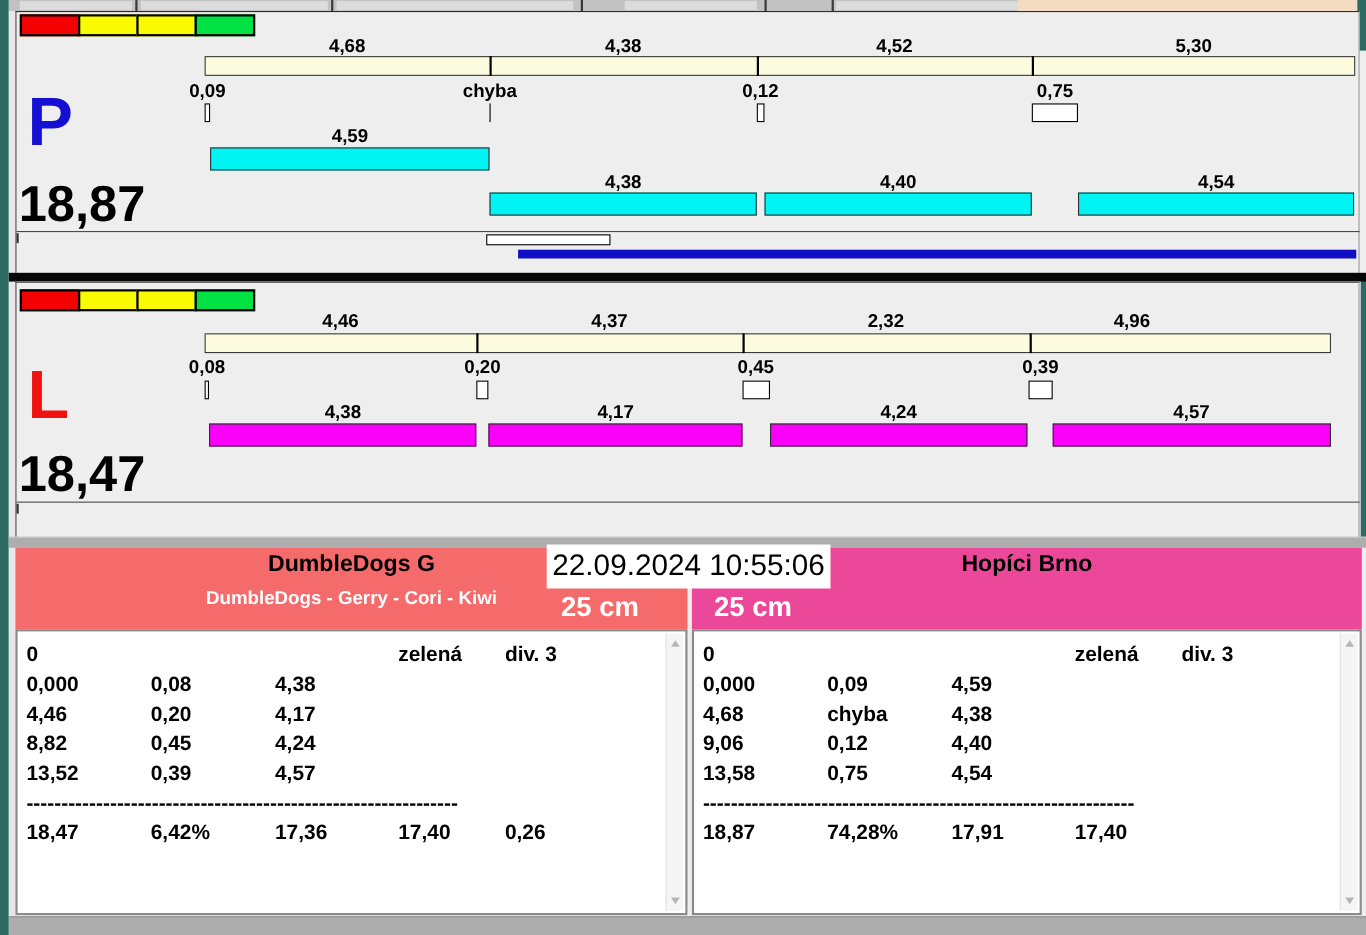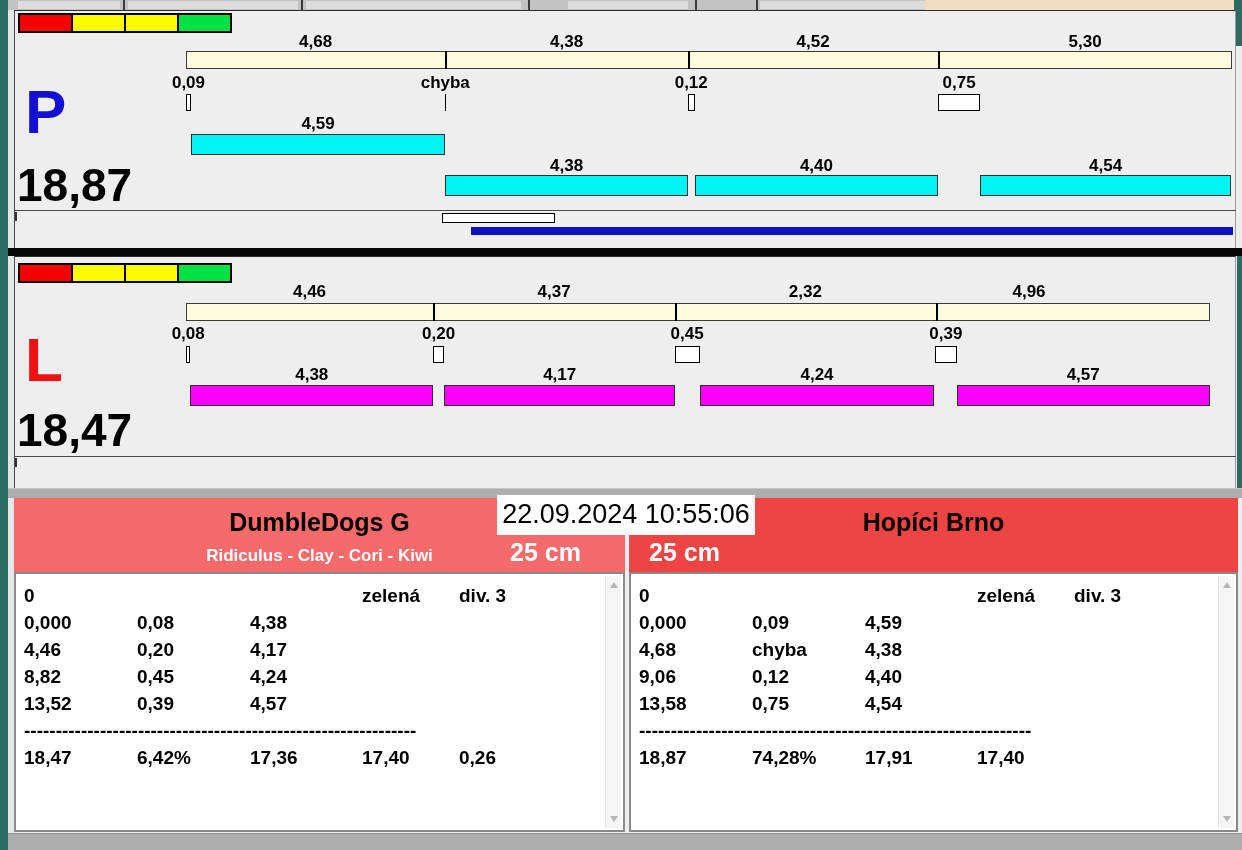--- a/index.html
+++ b/index.html
@@ -35,21 +35,21 @@
   .progress-bar { position:absolute; left:456px; top:16px; width:762px; height:8px; }
 
   .black-divider { position:absolute; left:8px; top:248px; width:1234px; height:8px; background:#070707; }
   .gray-sep      { position:absolute; left:8px; top:488px; width:1234px; height:10px; background:#ADADAD; border-top:1px solid #C6C6C6; }
   .bottom-strip  { position:absolute; left:8px; top:833px; width:1234px; height:17px; background:#ADADAD; border-top:1px solid #8F8F8F; }
 
   
   .hdr { position:absolute; top:498px; height:74px; }
   .hdr-left  { left:14px;  width:611px; }
   .hdr-right { left:629px; width:609px; }
-  .team-name { padding-top:10px; text-align:center; font-weight:bold; font-size:25px; color:#000; }
+  .team-name { padding-top:3px; text-align:center; font-weight:bold; font-size:21px; color:#000; }
   .team-dogs { padding-top:9px; text-align:center; font-weight:bold; font-size:17px; color:#FFF; }
   .size-label { position:absolute; top:40px; font-weight:bold; font-size:25px; color:#FFF; width:90px; text-align:left; }
   .size-left  { right:25px; }
   .size-right { left:20px; }
   .date-box { position:absolute; left:497px; top:495px; width:258px; height:40px; background:#FFF;
               font-size:27px; color:#000; text-align:center; line-height:38px; white-space:nowrap; }
 
   
   .log { position:absolute; top:572px; height:260px; background:#FFF; border:2px solid #8A8A8A; }
   .log-left  { left:14px;  width:611px; }
@@ -169,24 +169,24 @@
     </div>
   <div class="substrip" style="top:199px;height:32px">
     <div class="edge-tick"></div>
   </div>
 </div>
 
 <div class="gray-sep"></div>
 
 <div class="hdr hdr-left" id="hdr-left" style="background: rgb(245, 106, 106);">
   <div class="team-name">DumbleDogs G</div>
-  <div class="team-dogs">Ridiculus - Clay - Cori - Kiwi</div>
+  <div class="team-dogs">DumbleDogs - Gerry - Cori - Kiwi</div>
   <div class="size-label size-left">25 cm</div>
 </div>
-<div class="hdr hdr-right" id="hdr-right" style="background: #ef4444;">
+<div class="hdr hdr-right" id="hdr-right" style="background: #ec4899;">
   <div class="team-name">Hopíci Brno</div>
   <div class="size-label size-right">25 cm</div>
 </div>
 <div class="date-box">22.09.2024 10:55:06</div>
 
 <div class="log log-left">
   <div class="log-inner" id="log-left-inner">
       <div class="log-row">
         <span class="c0">0</span>
         <span class="c1"></span>

